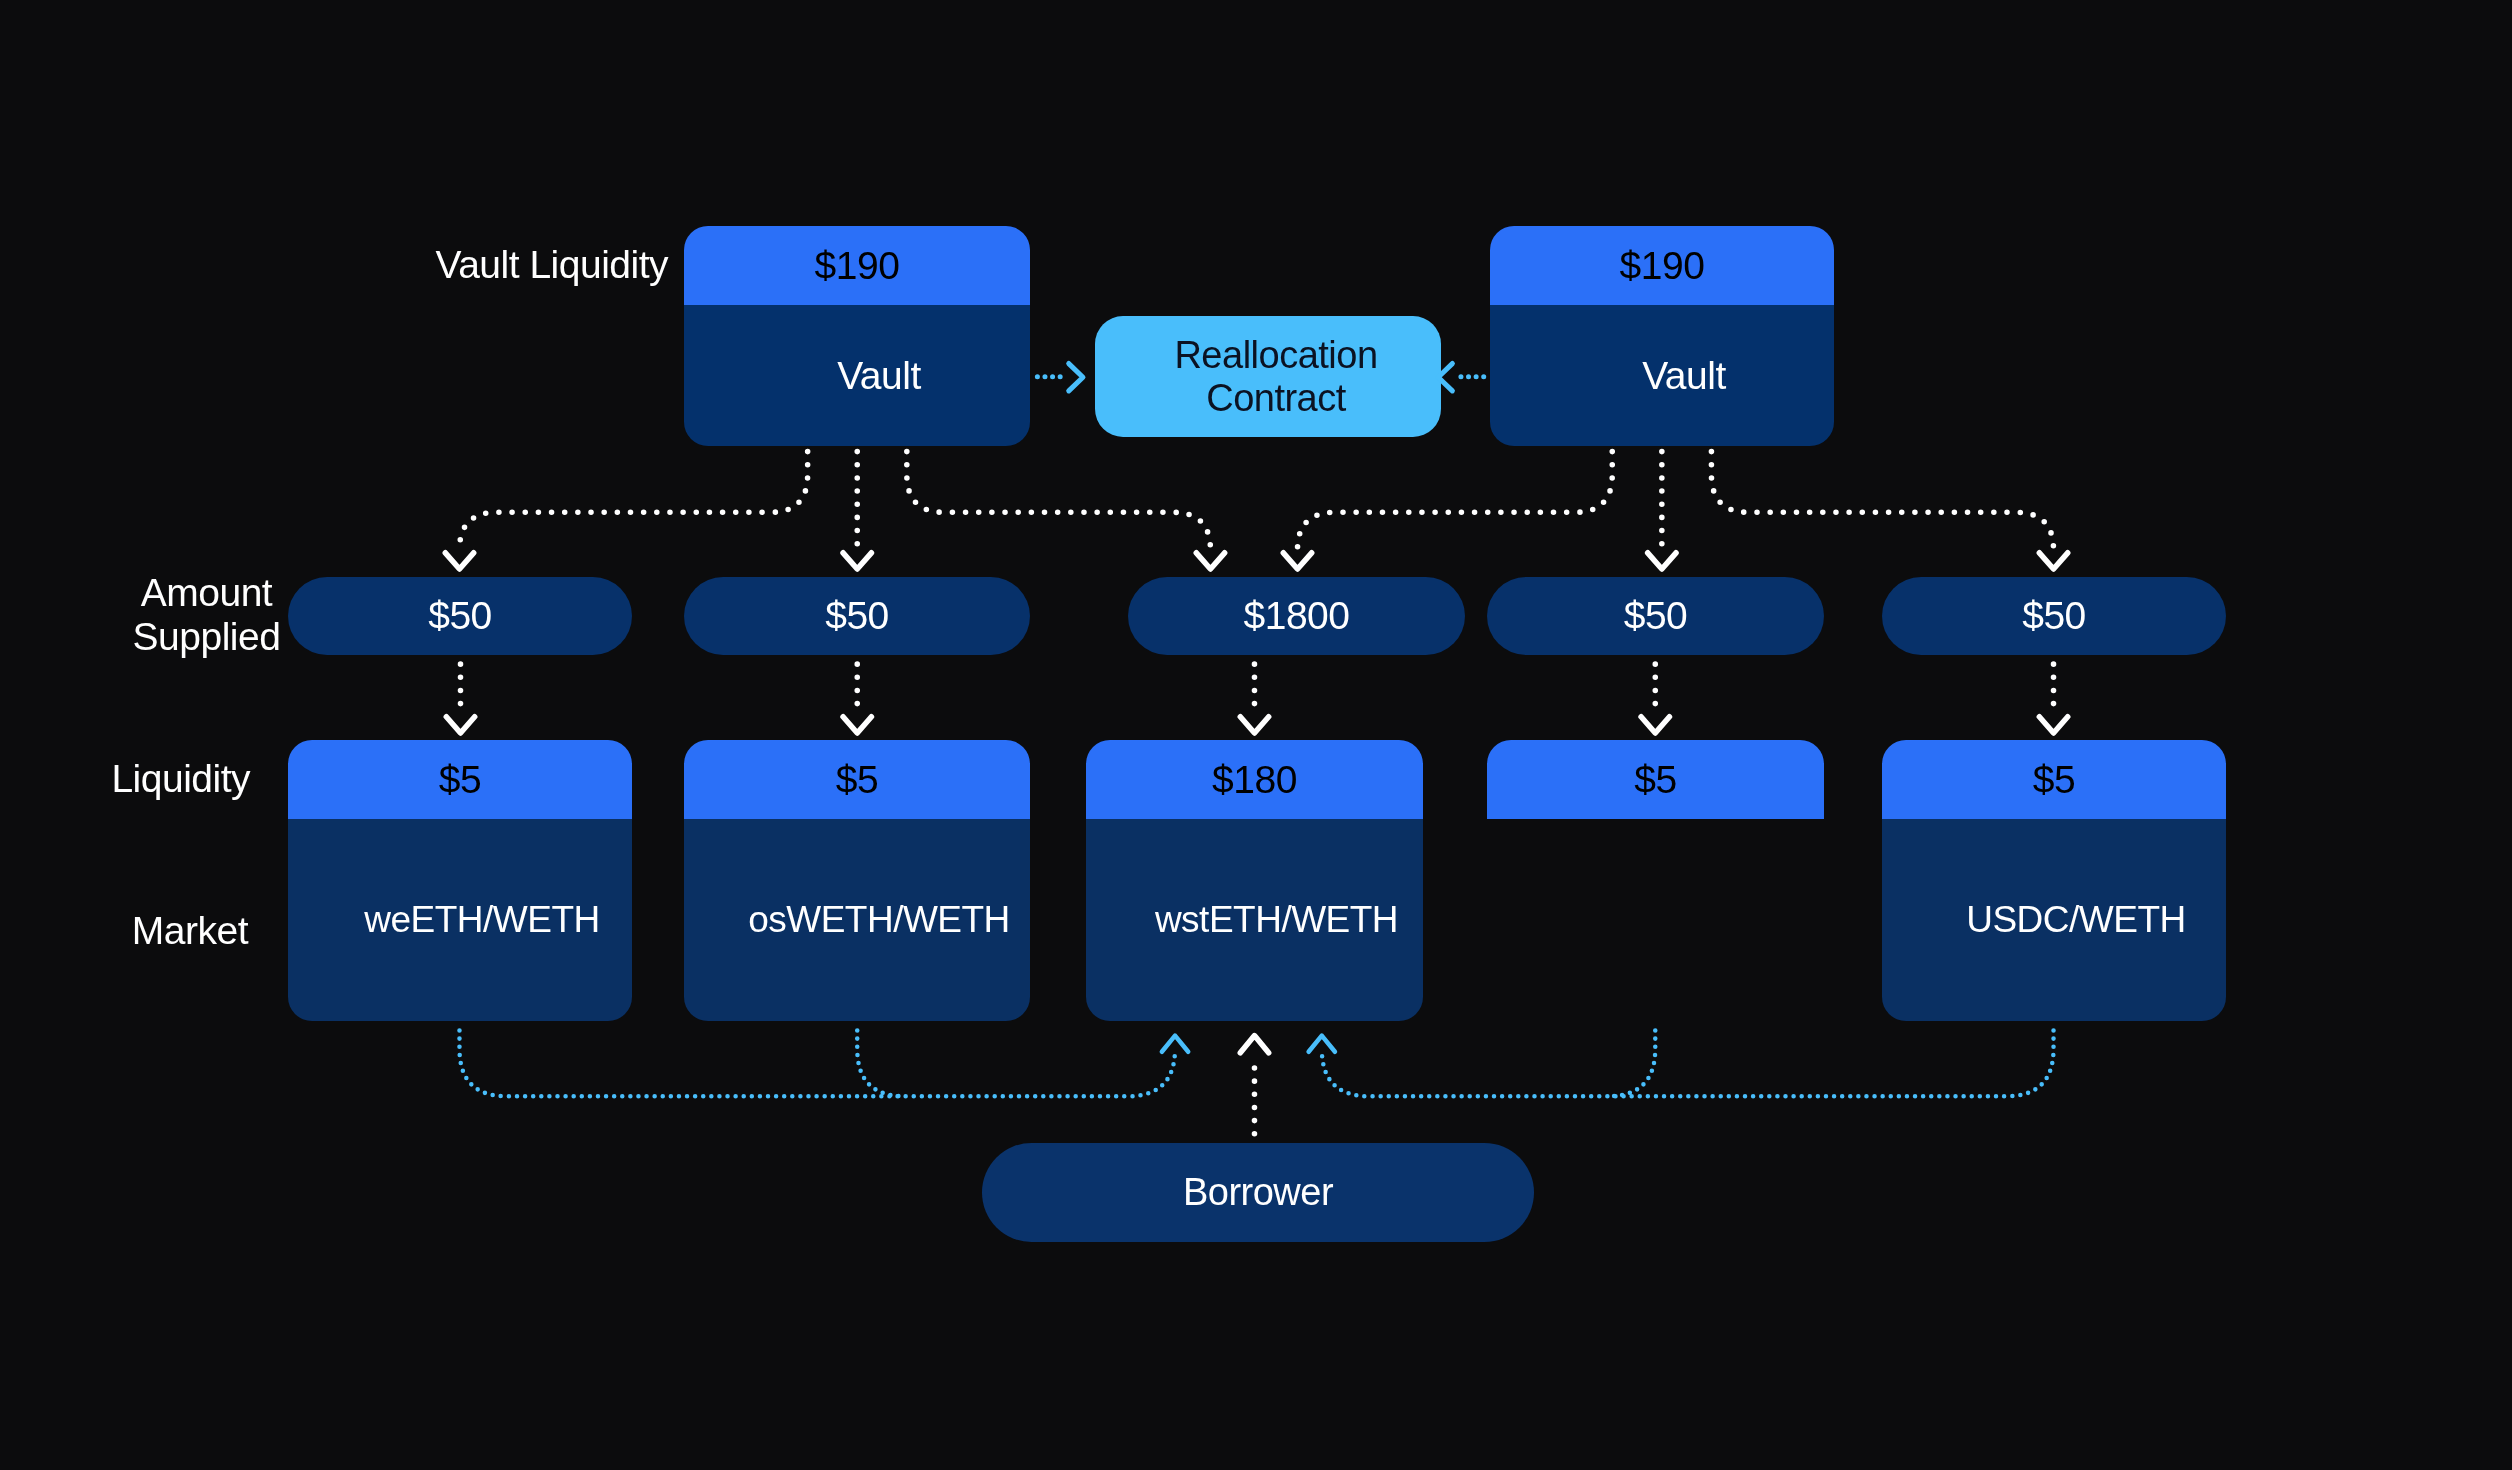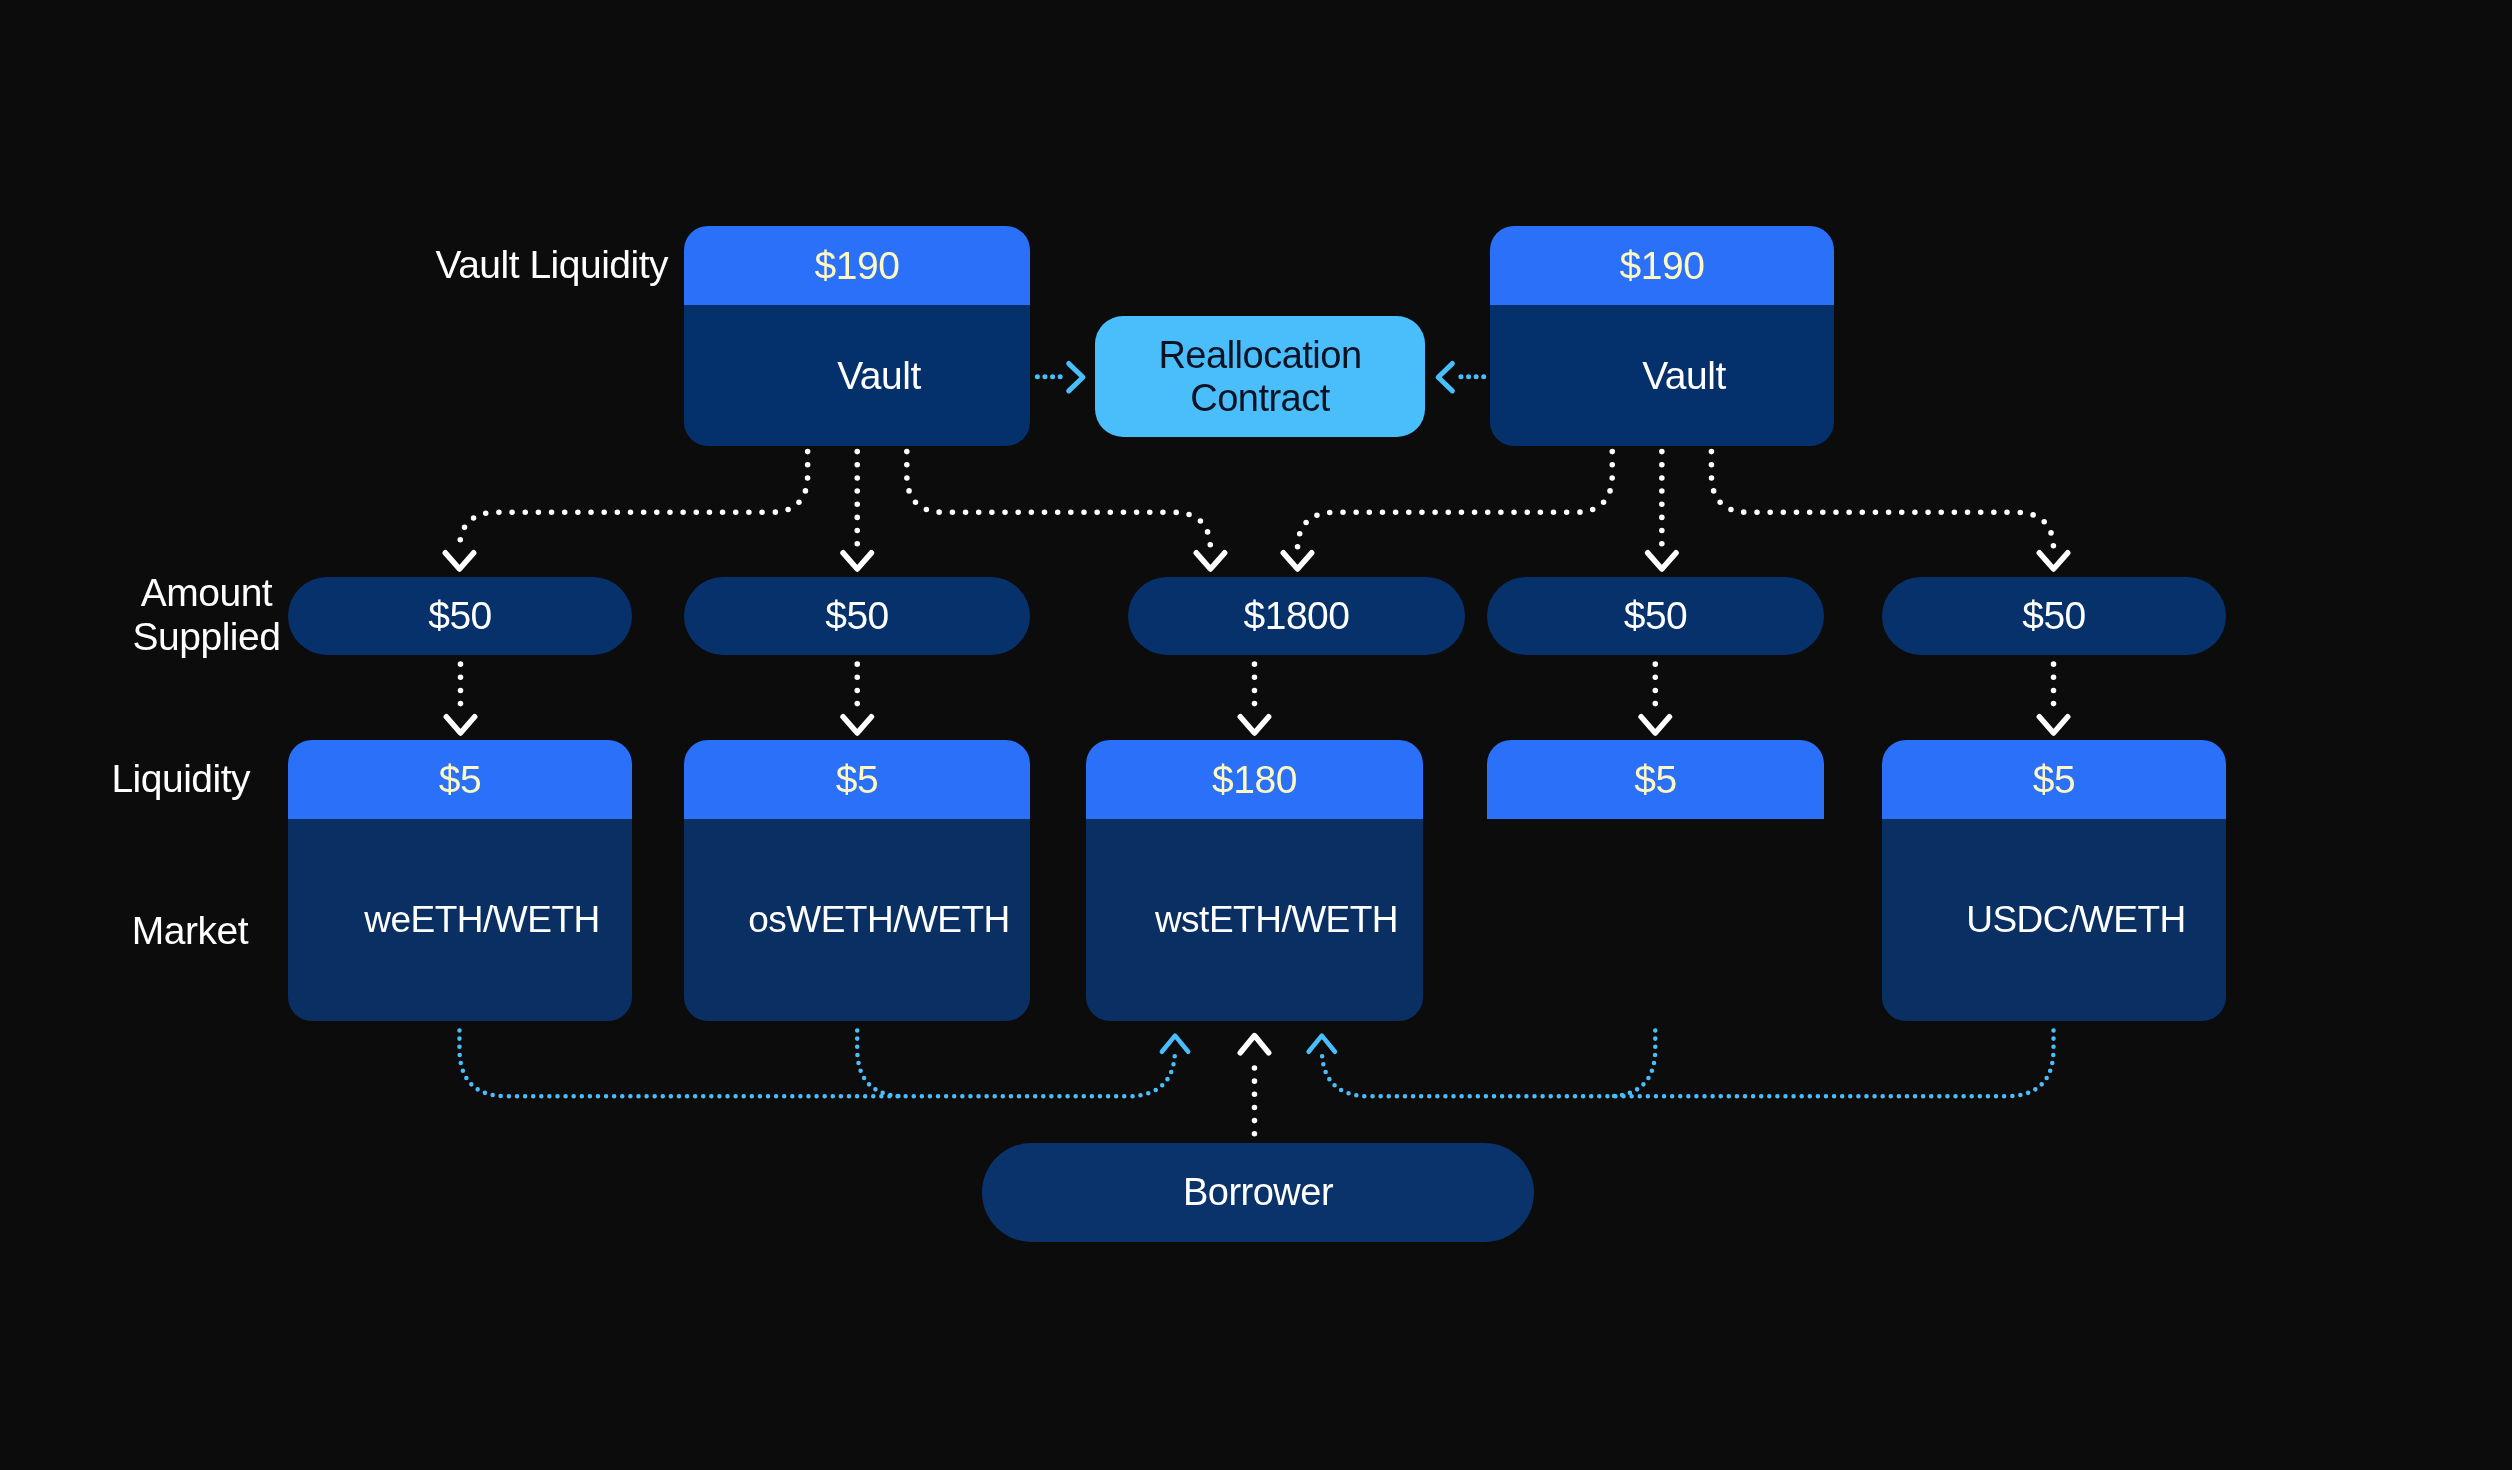--- a/index.html
+++ b/index.html
@@ -19,21 +19,21 @@
     white-space:nowrap;
   }
   .rowlabel.center2{text-align:center;margin-left:32px;}
   .node{
     position:absolute;border-radius:24px;overflow:hidden;
     display:flex;flex-direction:column;
   }
   .node .hdr{
     background:var(--blue,#2b70f8);
     display:flex;align-items:center;justify-content:center;
-    font-size:39px;letter-spacing:-0.5px;color:#fef9c3;
+    font-size:39px;letter-spacing:-0.5px;color:#000000;
     flex:0 0 auto;
   }
   .node .body{
     flex:1 1 auto;
     display:flex;align-items:center;justify-content:center;
     font-size:39px;letter-spacing:-0.5px;color:#fff;padding-left:44px;
   }
   .vault .hdr{height:79px;}
   .vault .body{background:var(--navy-vault,#04316c);}
   .market .hdr{height:79px;}
@@ -84,21 +84,21 @@
   <div class="node vault" style="left:684px;top:226px;width:346px;height:220px;">
     <div class="hdr">$190</div>
     <div class="body">Vault</div>
   </div>
 
   <div class="node vault" style="left:1490px;top:226px;width:344px;height:220px;">
     <div class="hdr">$190</div>
     <div class="body">Vault</div>
   </div>
 
-  <div class="realloc" style="left:1095px;top:316px;width:330px;height:121px;">
+  <div class="realloc" style="left:1095px;top:316px;width:330px;height:121px;padding-left:16px;">
     <div>Reallocation</div>
     <div>Contract</div>
   </div>
 
   <div class="pill" style="left:288px;top:577px;width:344px;">$50</div>
   <div class="pill" style="left:684px;top:577px;width:346px;">$50</div>
   <div class="pill" style="left:1128px;top:577px;width:337px;">$1800</div>
   <div class="pill" style="left:1487px;top:577px;width:337px;">$50</div>
   <div class="pill" style="left:1882px;top:577px;width:344px;">$50</div>
 

